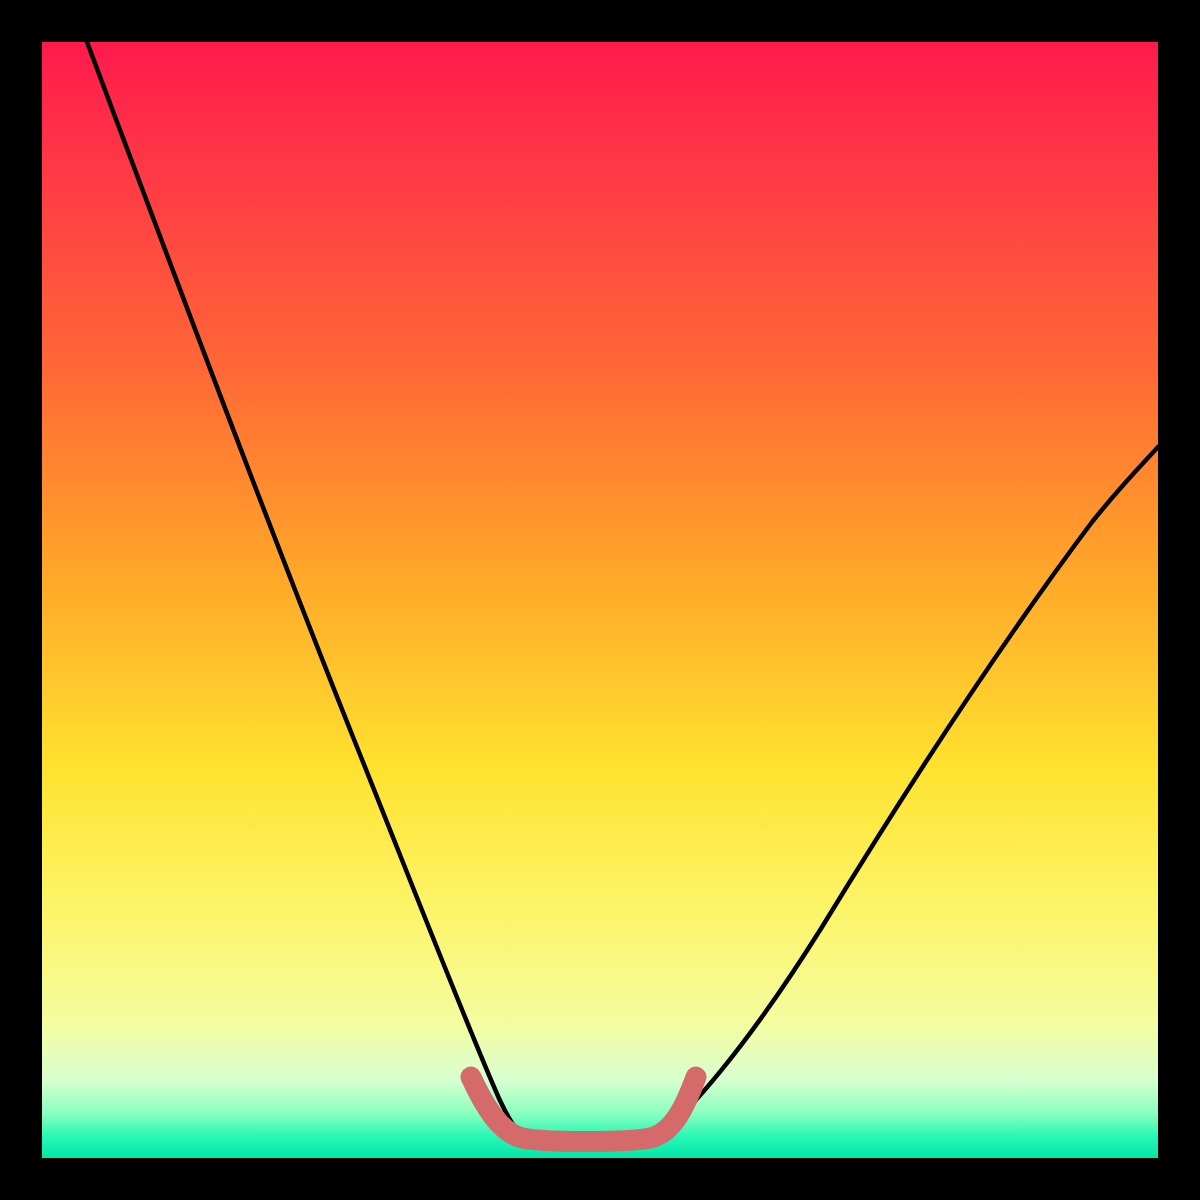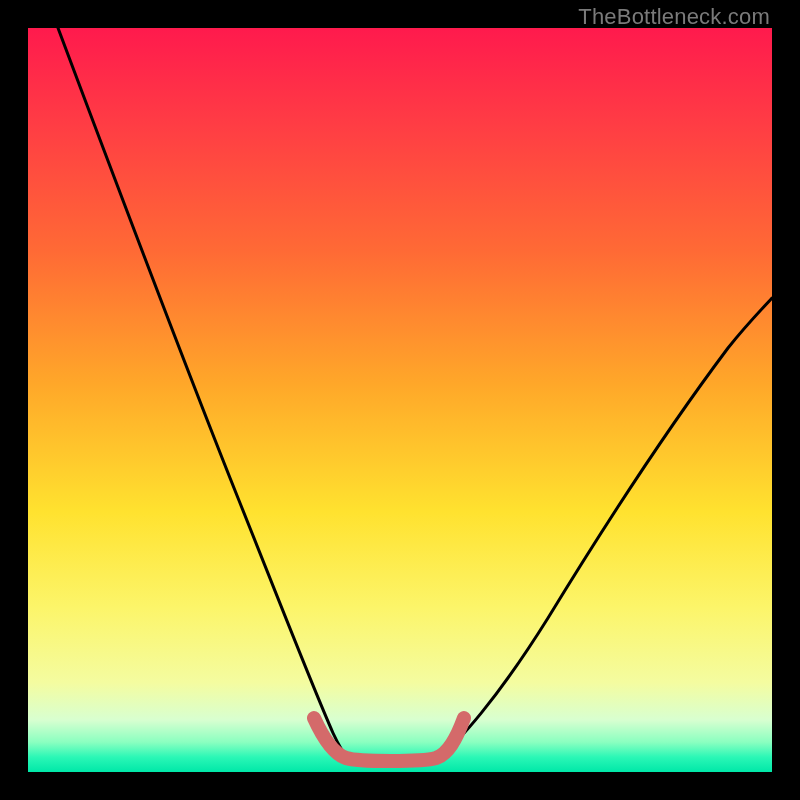--- a/index.html
+++ b/index.html
@@ -75,14 +75,13 @@
                C 575 500, 640 400, 700 320
                C 720 295, 735 280, 744 270" fill="none" stroke="#000" stroke-width="3" stroke-linecap="round"></path>
 
       <path d="M 286 690
                C 296 712, 306 726, 318 730
                C 330 734, 395 734, 408 730
                C 420 726, 428 712, 436 690" fill="none" stroke="#d46a6a" stroke-width="14" stroke-linecap="round" stroke-linejoin="round"></path>
     </svg>
 
   </div>
-  <div class="watermark">TheBottleneck.com</div>
 </div>
 
 </body></html>

